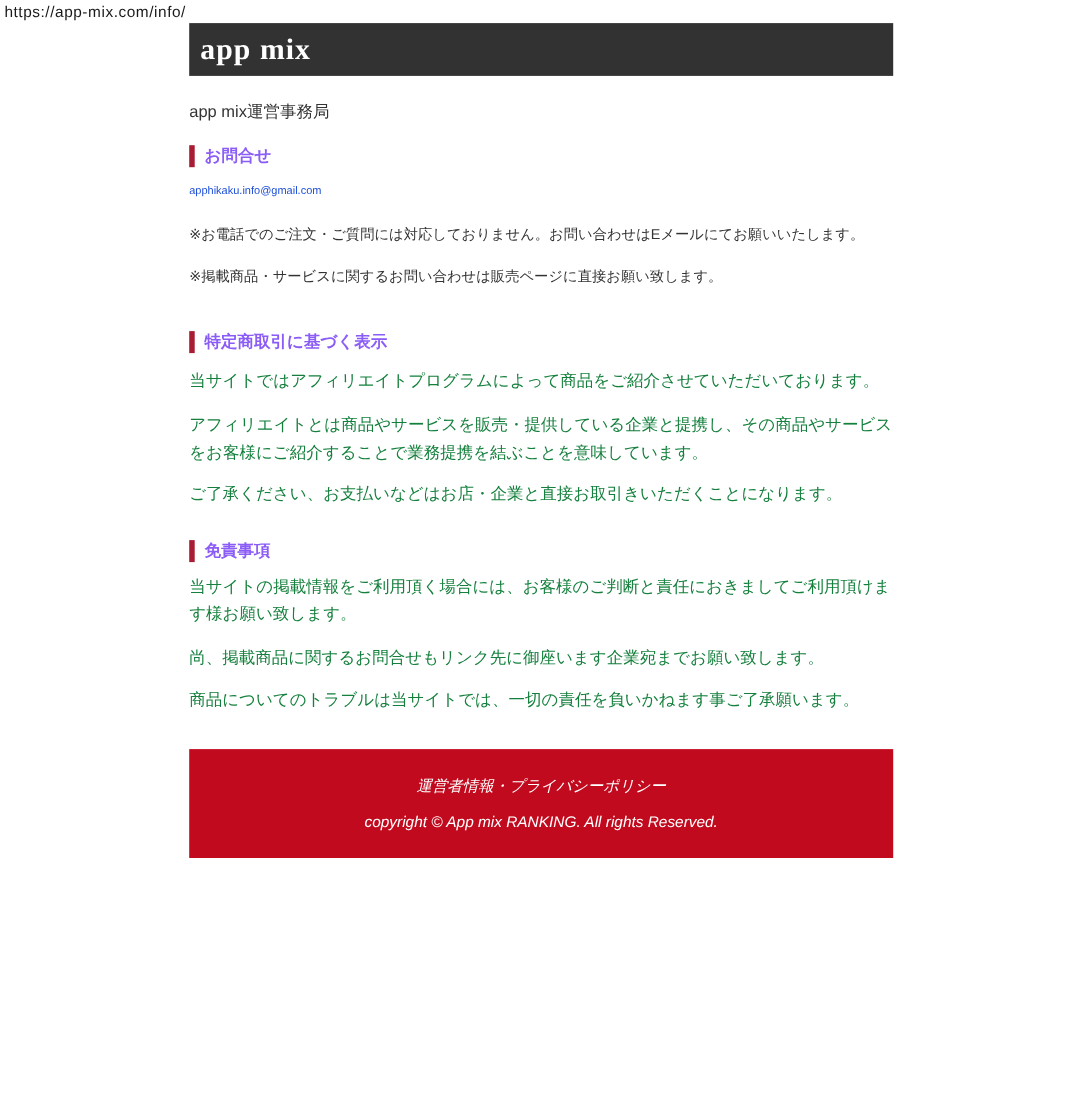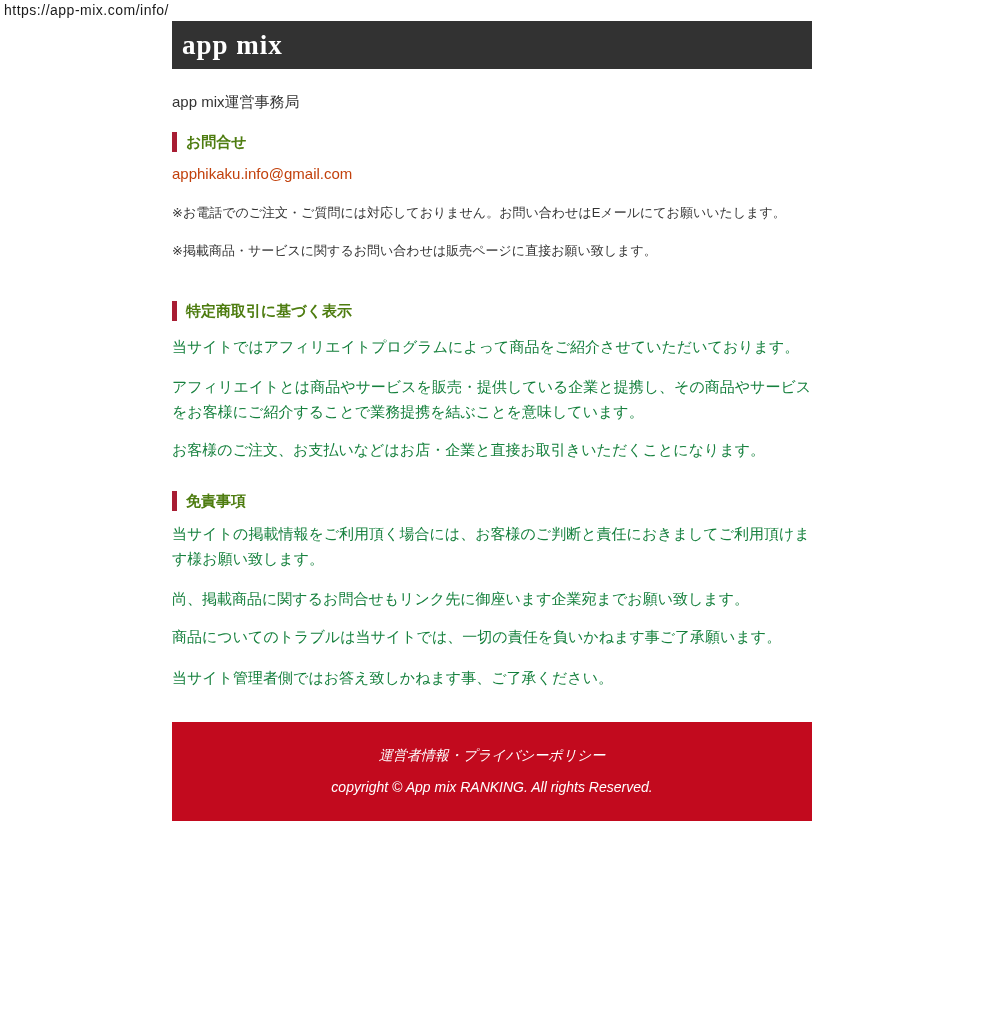--- a/index.html
+++ b/index.html
@@ -45,33 +45,33 @@
   }
   .operator {
     margin-top: 23px;
     font-size: 15px;
     line-height: 20px;
     color: #333333;
   }
   .section-heading {
     font-size: 15px;
     font-weight: bold;
-    color: #4d7c0f;
+    color: #8b5cf6;
     border-left: 5px solid #a81d33;
     padding-left: 9px;
     line-height: 20px;
   }
   .h-contact  { margin-top: 20px; }
   .h-tokutei  { margin-top: 42px; }
   .h-menseki  { margin-top: 29px; }
   .email {
     margin-top: 12px;
-    font-size: 15px;
+    font-size: 10px;
     line-height: 20px;
-    color: #c2410c;
+    color: #1d4ed8;
   }
   .note {
     font-size: 13px;
     line-height: 17px;
     color: #333333;
   }
   .note-1 { margin-top: 20px; }
   .note-2 { margin-top: 21px; }
   .para {
     font-size: 15px;
@@ -130,28 +130,27 @@
     <p class="email">apphikaku.info@gmail.com</p>
 
     <p class="note note-1">※お電話でのご注文・ご質問には対応しておりません。お問い合わせはEメールにてお願いいたします。</p>
 
     <p class="note note-2">※掲載商品・サービスに関するお問い合わせは販売ページに直接お願い致します。</p>
 
     <h2 class="section-heading h-tokutei">特定商取引に基づく表示</h2>
 
     <p class="para mt13">当サイトではアフィリエイトプログラムによって商品をご紹介させていただいております。</p>
     <p class="para mt15">アフィリエイトとは商品やサービスを販売・提供している企業と提携し、その商品やサービスをお客様にご紹介することで業務提携を結ぶことを意味しています。</p>
-    <p class="para mt13">お客様のご注文、お支払いなどはお店・企業と直接お取引きいただくことになります。</p>
+    <p class="para mt13">ご了承ください、お支払いなどはお店・企業と直接お取引きいただくことになります。</p>
 
     <h2 class="section-heading h-menseki">免責事項</h2>
 
     <p class="para mt10">当サイトの掲載情報をご利用頂く場合には、お客様のご判断と責任におきましてご利用頂けます様お願い致します。</p>
     <p class="para mt15">尚、掲載商品に関するお問合せもリンク先に御座います企業宛までお願い致します。</p>
     <p class="para mt13">商品についてのトラブルは当サイトでは、一切の責任を負いかねます事ご了承願います。</p>
-    <p class="para mt16">当サイト管理者側ではお答え致しかねます事、ご了承ください。</p>
 
   </div>
 
   <footer class="site-footer">
     <a class="footer-link">運営者情報・プライバシーポリシー</a>
     <div class="footer-copy">copyright © App mix RANKING. All rights Reserved.</div>
   </footer>
 
 </div>
 

